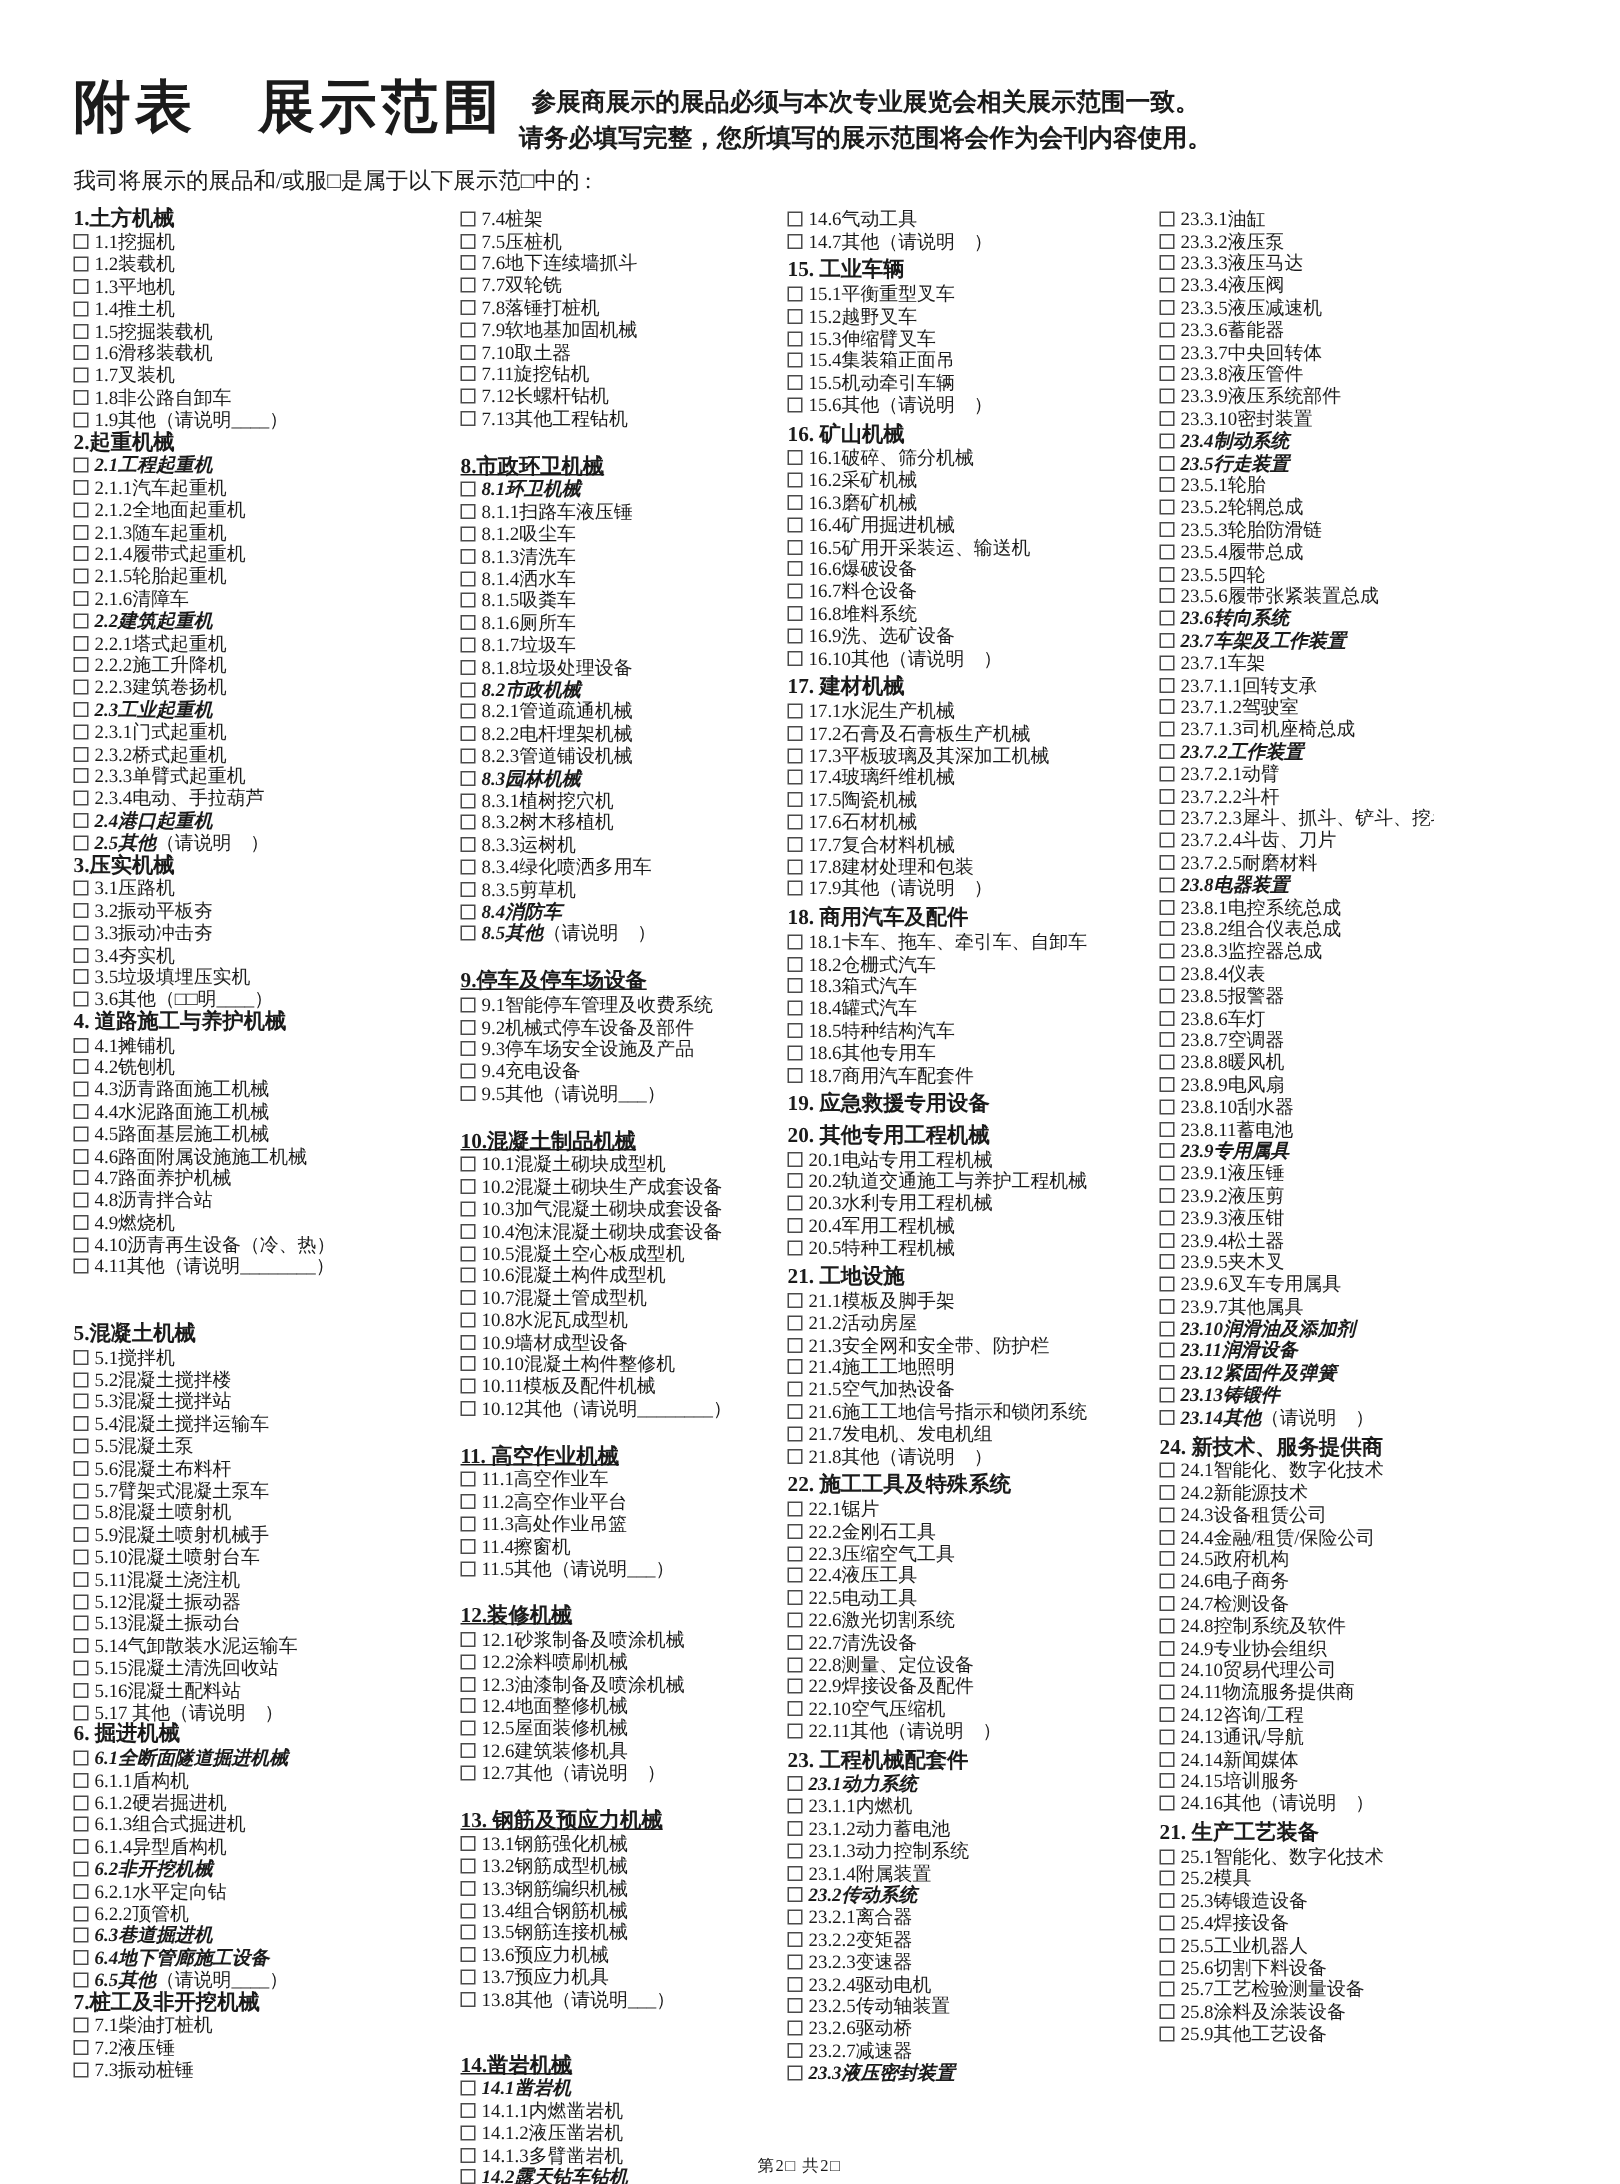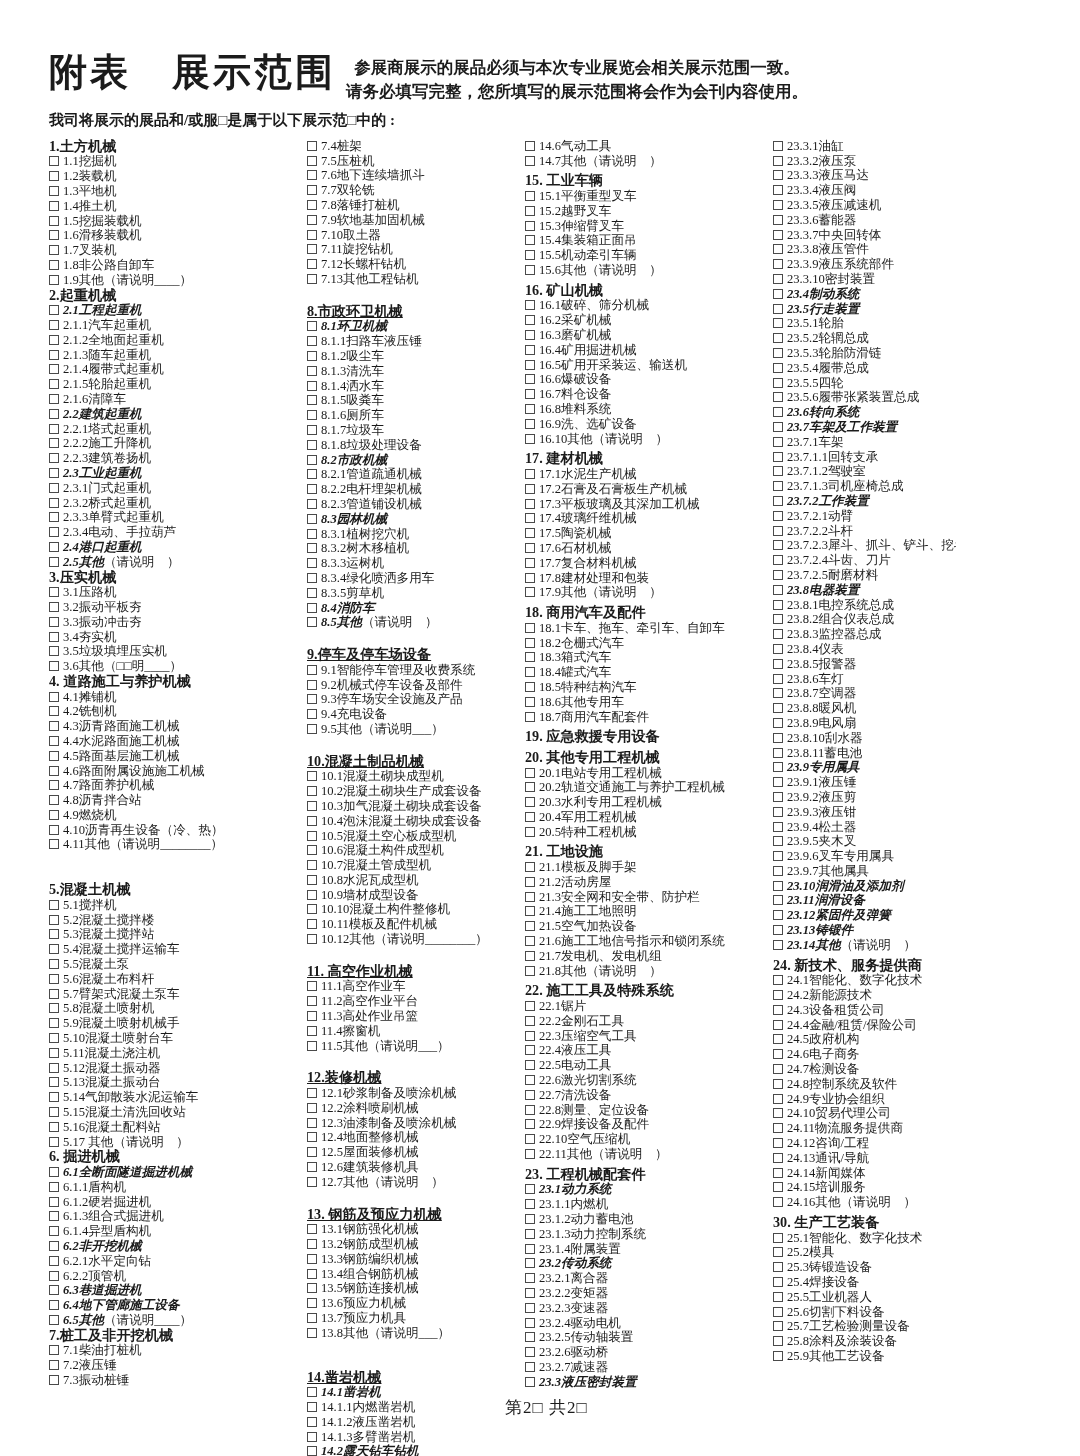--- a/index.html
+++ b/index.html
@@ -6,38 +6,38 @@
   body{width:1080px;height:1456px;background:#ffffff;color:#1b1b1b;
        font-family:"Liberation Serif","DejaVu Serif",serif;}
   .page{position:relative;box-sizing:border-box;width:956px;height:1456px;
         padding:48px 24px 0 49px;overflow:hidden;}
   .head{display:flex;align-items:flex-start;}
   .title{font-size:38px;font-weight:700;letter-spacing:3px;white-space:nowrap;line-height:1.3;}
   .notes{margin-left:10px;padding-top:8px;font-size:16.5px;font-weight:600;line-height:1.45;text-align:center;}
   .company{margin-top:8px;font-size:16px;font-weight:600;}
   .company-line{display:inline-block;width:418px;height:15px;border-bottom:1.6px solid #222;
         margin-left:6px;vertical-align:baseline;}
-  .intro{margin-top:7px;font-size:15px;font-weight:700;}
+  .intro{margin-top:7px;font-size:15px;font-weight:400;}
   .cols{display:flex;margin-top:9px;}
   .col{flex:none;}
   .col1{width:258px;}
   .col2{width:218px;}
   .col3{width:248px;}
   .col4{width:268px;}
   .row{font-size:12.6px;line-height:14.8px;height:14.8px;white-space:nowrap;}
   .hdr{font-size:14.2px;font-weight:700;line-height:15.6px;height:15.6px;white-space:nowrap;}
   .col3 .hdr,.col4 .hdr{margin-top:5px;}
   .col2 .hdr{margin-top:17px;text-decoration:underline;}
   .cb{display:inline-block;box-sizing:border-box;width:10px;height:10px;
       border:1.2px solid #4a4a4a;margin-right:4px;vertical-align:-1px;background:#fff;}
   .lbl{color:#1b1b1b;}
   .lbl.b{font-weight:700;font-style:italic;}
   .gap{height:12px;}
   .gap2{height:30px;}
-  .footer{position:absolute;left:505px;top:1396px;font-size:17px;letter-spacing:1px;}
+  .footer{position:absolute;left:505px;top:1436px;font-size:11px;letter-spacing:1px;}
 </style>
 </head>
 <body>
 
 <div class="page">
   <div class="head">
     <div class="title">附表　展示范围</div>
     <div class="notes">
       <div>参展商展示的展品必须与本次专业展览会相关展示范围一致。</div>
       <div>请务必填写完整，您所填写的展示范围将会作为会刊内容使用。</div>
@@ -368,21 +368,21 @@
         <div class="row"><span class="cb"></span><span class="lbl">24.7检测设备</span></div>
         <div class="row"><span class="cb"></span><span class="lbl">24.8控制系统及软件</span></div>
         <div class="row"><span class="cb"></span><span class="lbl">24.9专业协会组织</span></div>
         <div class="row"><span class="cb"></span><span class="lbl">24.10贸易代理公司</span></div>
         <div class="row"><span class="cb"></span><span class="lbl">24.11物流服务提供商</span></div>
         <div class="row"><span class="cb"></span><span class="lbl">24.12咨询/工程</span></div>
         <div class="row"><span class="cb"></span><span class="lbl">24.13通讯/导航</span></div>
         <div class="row"><span class="cb"></span><span class="lbl">24.14新闻媒体</span></div>
         <div class="row"><span class="cb"></span><span class="lbl">24.15培训服务</span></div>
         <div class="row"><span class="cb"></span><span class="lbl">24.16其他（请说明　）</span></div>
-        <div class="hdr">30. 生产工艺装备</div>
+        <div class="hdr">21. 生产工艺装备</div>
         <div class="row"><span class="cb"></span><span class="lbl">25.1智能化、数字化技术</span></div>
         <div class="row"><span class="cb"></span><span class="lbl">25.2模具</span></div>
         <div class="row"><span class="cb"></span><span class="lbl">25.3铸锻造设备</span></div>
         <div class="row"><span class="cb"></span><span class="lbl">25.4焊接设备</span></div>
         <div class="row"><span class="cb"></span><span class="lbl">25.5工业机器人</span></div>
         <div class="row"><span class="cb"></span><span class="lbl">25.6切割下料设备</span></div>
         <div class="row"><span class="cb"></span><span class="lbl">25.7工艺检验测量设备</span></div>
         <div class="row"><span class="cb"></span><span class="lbl">25.8涂料及涂装设备</span></div>
         <div class="row"><span class="cb"></span><span class="lbl">25.9其他工艺设备</span></div>
       </div>

